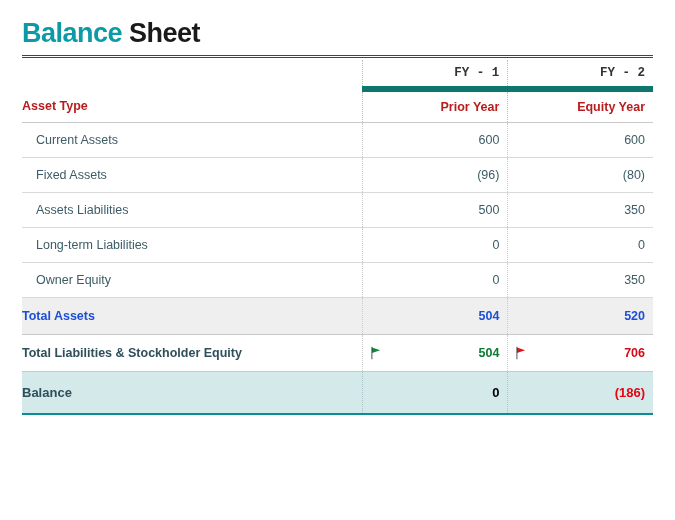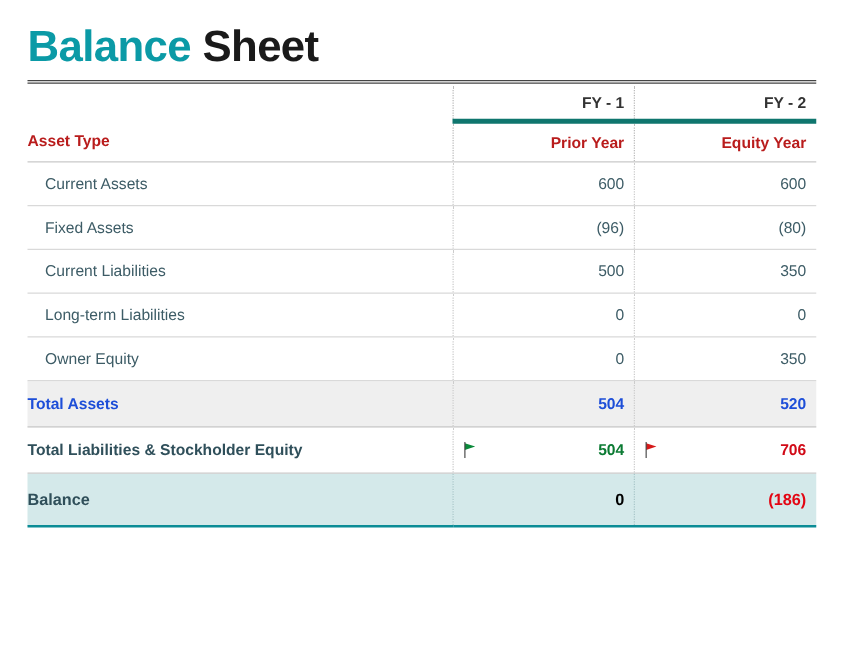--- a/index.html
+++ b/index.html
@@ -1,32 +1,32 @@
 <!DOCTYPE html>
 <html><head>
 <meta charset="utf-8">
 <style>
   * { box-sizing: border-box; margin: 0; padding: 0; }
   body { width: 675px; height: 520px; background: #fff; font-family: "Segoe UI", Tahoma, Verdana, sans-serif; padding: 18px 22px; overflow: hidden; }
-  .title { font-size: 35px; font-weight: 700; letter-spacing: -0.5px; margin-bottom: 6px; }
+  .title { font-size: 27px; font-weight: 700; letter-spacing: -0.5px; margin-bottom: 6px; }
   .title .teal { color: #0b9aa6; }
   .title .dark { color: #1a1a1a; }
   .title-underline {
     border-top: 3px double #444;
     height: 0;
     margin-bottom: 2px;
   }
   table { width: 100%; border-collapse: collapse; table-layout: fixed; }
   col.col-label { width: 54%; }
   col.col-fy1   { width: 23%; }
   col.col-fy2   { width: 23%; }
 
   tr.fy-row td { font-size: 12.5px; color: #333; text-align: right; padding: 6px 8px 6px 0; font-weight: 600; }
   tr.fy-row td.label-cell { }
-  tr.fy-row td.fy-cell { border-bottom: 4px solid #0f766e; border-left: 1px dotted #bbb; }
+  tr.fy-row td.fy-cell { border-bottom: 6px solid #0f766e; border-left: 1px dotted #bbb; font-family: Liberation Mono, monospace; }
 
   tr.header-row td { font-size: 12.5px; font-weight: 700; color: #b91c1c; padding: 8px 8px 8px 0; border-bottom: 1px solid #c9c9c9; }
   tr.header-row td.label-cell { padding-left: 0; }
   tr.header-row td.col-head { border-left: 1px dotted #bbb; text-align: right; padding-left: 6px; }
 
   tr.data-row td { font-size: 12.5px; color: #3d5c66; padding: 10px 8px 10px 0; border-bottom: 1px solid #d9d9d9; }
   tr.data-row td.label-cell { padding-left: 14px; }
   tr.data-row td.num  { text-align: right; border-left: 1px dotted #ccc; }
   .neg { color: #e30613; }
 
@@ -78,21 +78,21 @@
       <td class="label-cell">Current Assets</td>
       <td class="num">600</td>
       <td class="num">600</td>
     </tr>
     <tr class="data-row">
       <td class="label-cell">Fixed Assets</td>
       <td class="num neg">(96)</td>
       <td class="num neg">(80)</td>
     </tr>
     <tr class="data-row">
-      <td class="label-cell">Current Liabilities</td>
+      <td class="label-cell">Assets Liabilities</td>
       <td class="num">500</td>
       <td class="num">350</td>
     </tr>
     <tr class="data-row">
       <td class="label-cell">Long-term Liabilities</td>
       <td class="num">0</td>
       <td class="num">0</td>
     </tr>
     <tr class="data-row">
       <td class="label-cell">Owner Equity</td>

